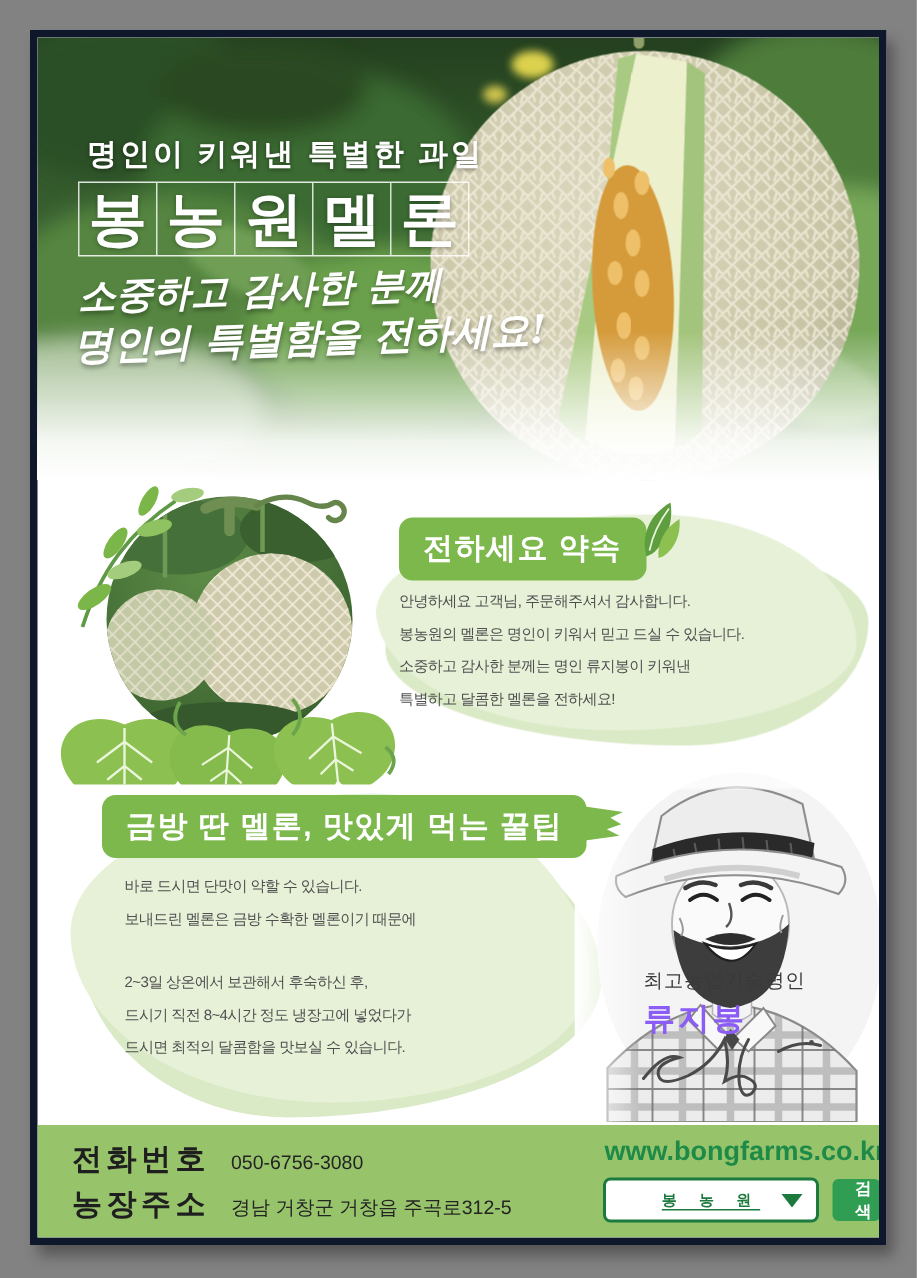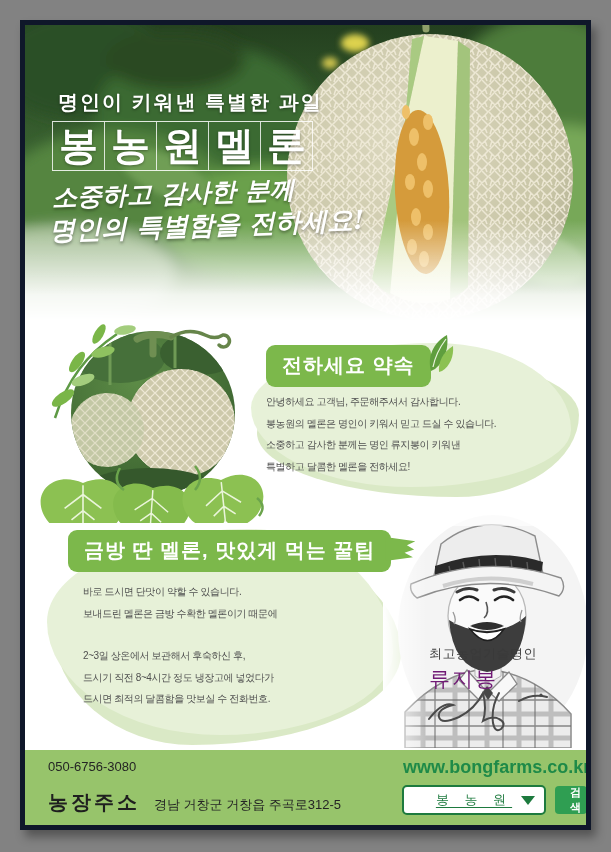--- a/index.html
+++ b/index.html
@@ -46,36 +46,36 @@
   .para-promise{left:241px;top:366px;}
   .para-tips1{left:58px;top:556px;}
   .para-tips2{left:58px;top:620px;}
 
   .illu{position:absolute;left:0;top:293px;z-index:3;}
 
   
   .master{position:absolute;left:358px;top:475px;width:203px;height:248px;z-index:2;}
   .master-caption{position:absolute;left:372px;top:620px;z-index:5;margin-left:32px;}
   .master-title{color:#3a3a3a;font-size:13px;letter-spacing:.5px;}
-  .master-name{color:#701a75;font-size:21px;font-weight:normal;letter-spacing:2px;margin-top:2px;}
+  .master-name{color:#8b5cf6;font-size:21px;font-weight:bold;letter-spacing:2px;margin-top:2px;}
   .signature{position:absolute;left:398px;top:648px;z-index:5;}
 
   
   .footer{position:absolute;left:0;top:725px;width:561px;height:75px;
        background:var(--footer-green,#97c46b);z-index:6;}
   .f-row{position:absolute;left:23px;display:flex;align-items:baseline;gap:14px;white-space:nowrap;}
   .f-row1{top:9px;} .f-row2{top:39px;}
   .f-label{color:#1f1f1f;font-size:20px;font-weight:bold;letter-spacing:3px;}
   .f-value{color:#242424;font-size:13px;letter-spacing:0;}
   .website{position:absolute;left:378px;top:7px;color:var(--url-green,#1e8a48);font-size:18px;
        font-weight:bold;cursor:pointer;white-space:nowrap;}
   .search-box{position:absolute;left:377px;top:35px;width:140px;height:26px;background:#fff;
        border:2.5px solid var(--box-border-green,#1d7a3e);border-radius:5px;display:flex;
        align-items:center;justify-content:center;cursor:pointer;}
-  .search-value{color:var(--box-border-green,#1d7a3e);font-size:13px;font-weight:normal;
+  .search-value{color:var(--box-border-green,#1d7a3e);font-size:10px;font-weight:bold;
        letter-spacing:6px;text-decoration:underline;text-underline-offset:3px;}
   .dd-arrow{position:absolute;right:9px;top:9px;width:0;height:0;border-left:7px solid transparent;
        border-right:7px solid transparent;border-top:9px solid var(--box-border-green,#1d7a3e);}
   .search-btn{position:absolute;left:530px;top:36px;width:32px;height:28px;
        background:var(--button-green,#2f9e52);border:none;border-radius:4px;color:#fff;
        font-size:11px;font-weight:bold;cursor:pointer;font-family:"Liberation Sans",sans-serif;
        display:flex;align-items:center;justify-content:center;letter-spacing:0;text-align:right;}
 </style>
 </head>
 <body>
@@ -250,21 +250,21 @@
       <span>금방 딴 멜론, 맛있게 먹는 꿀팁</span>
       <span class="brush-tail"></span>
     </div>
     <div class="para para-tips1">
       <div>바로 드시면 단맛이 약할 수 있습니다.</div>
       <div>보내드린 멜론은 금방 수확한 멜론이기 때문에</div>
     </div>
     <div class="para para-tips2">
       <div>2~3일 상온에서 보관해서 후숙하신 후,</div>
       <div>드시기 직전 8~4시간 정도 냉장고에 넣었다가</div>
-      <div>드시면 최적의 달콤함을 맛보실 수 전화번호.</div>
+      <div>드시면 최적의 달콤함을 맛보실 수 있습니다.</div>
     </div>
 
     <svg class="master" width="203" height="248" viewBox="0 0 203 248">
       <defs>
         <linearGradient id="fadeL" x1="0" y1="0" x2="1" y2="0">
           <stop offset="0" stop-color="#fff"></stop>
             <stop offset="1" stop-color="#fff" stop-opacity="0"></stop>
         </linearGradient>
         <clipPath id="shirtClip">
           <path d="M22,248 L22,212 Q60,172 104,169 Q152,174 188,214 L188,248 Z"></path>
@@ -317,20 +317,21 @@
       <div class="master-title">최고농업기술명인</div>
       <div class="master-name">류지봉</div>
     </div>
     <svg class="signature" width="130" height="60" viewBox="0 0 130 60">
       <path d="M6,46 q14,-18 24,-14 q-16,4 -14,12 q2,8 20,0 q16,-8 24,-24 q4,16 0,28 q10,-6 16,-2 q8,4 2,10 q-6,4 -8,-6 q-2,-16 6,-30 M96,28 q14,-8 28,-4" stroke="#4a4a4a" stroke-width="2" fill="none" stroke-linecap="round"></path>
       <circle cx="118" cy="22" r="1.6" fill="#4a4a4a"></circle>
     </svg>
 
     <div class="footer">
       <div class="f-row f-row1">
+        <span class="f-label">전화번호</span>
         <span class="f-value">050-6756-3080</span>
       </div>
       <div class="f-row f-row2">
         <span class="f-label">농장주소</span>
         <span class="f-value">경남 거창군 거창읍 주곡로312-5</span>
       </div>
       <div class="website">www.bongfarms.co.kr</div>
       <div class="search-box">
         <span class="search-value">봉 농 원</span>
         <span class="dd-arrow"></span>

